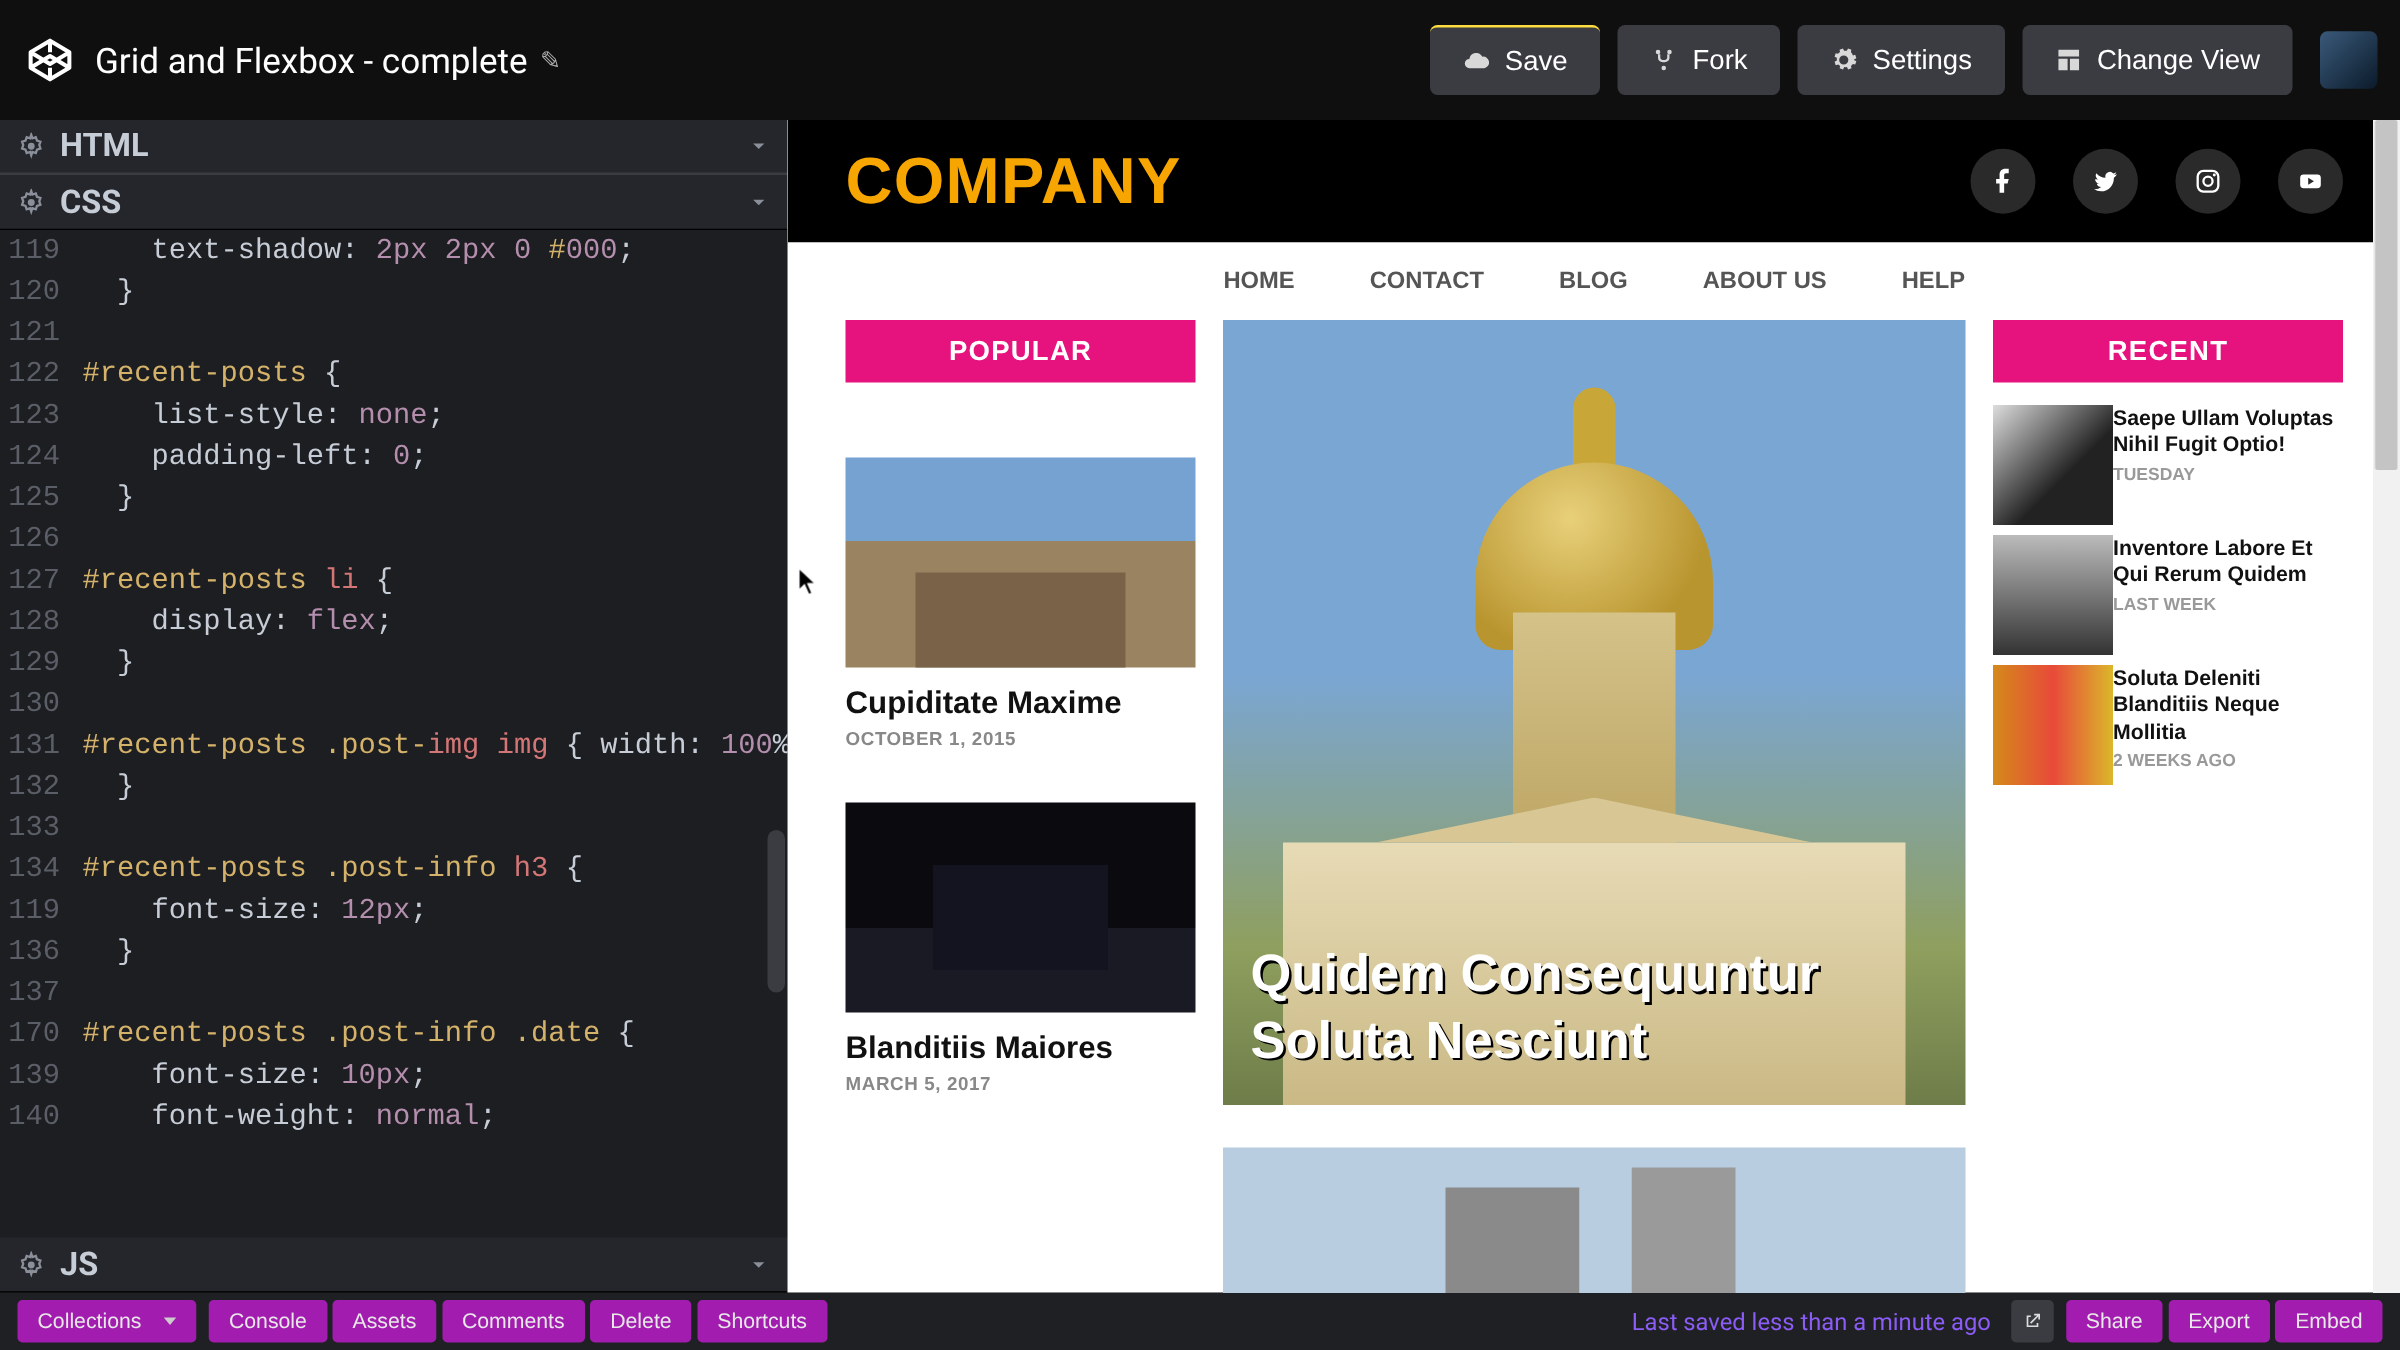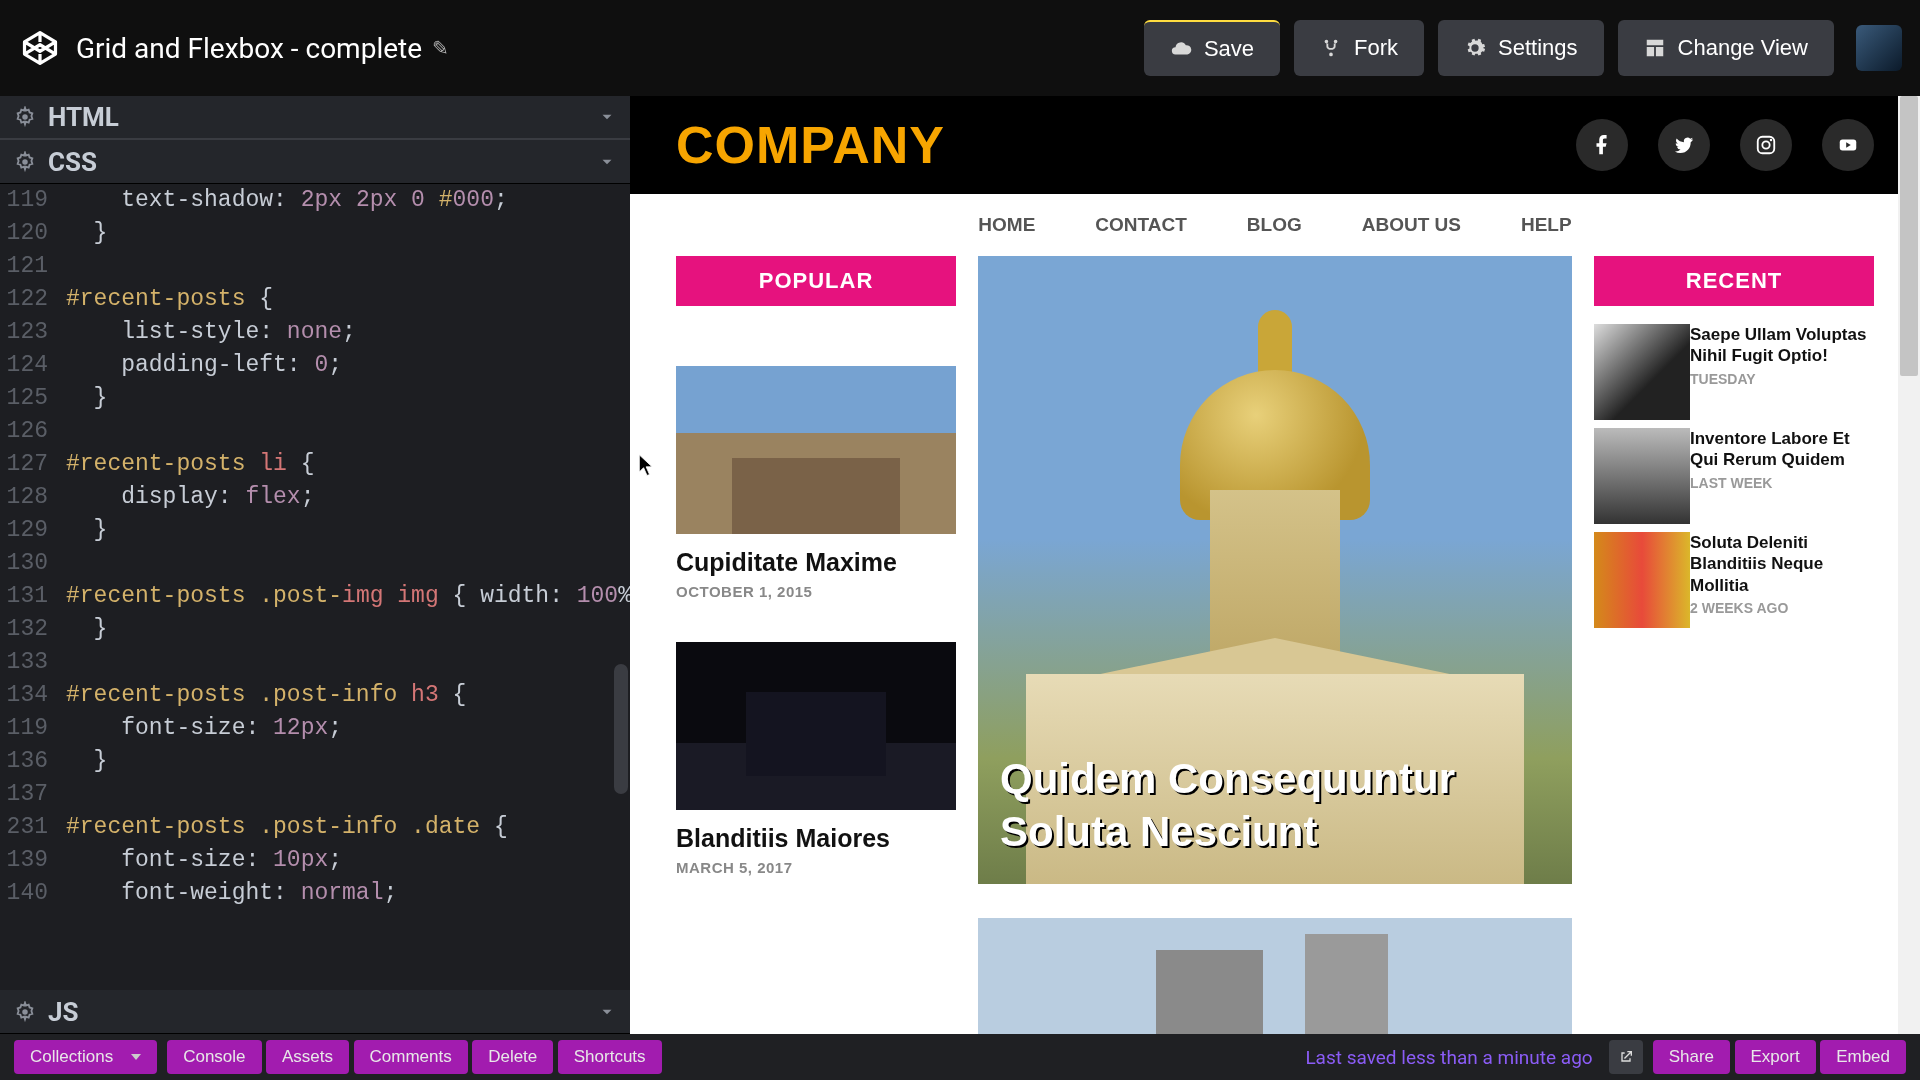--- a/index.html
+++ b/index.html
@@ -191,21 +191,21 @@
           <div>128</div>
           <div>129</div>
           <div>130</div>
           <div>131</div>
           <div>132</div>
           <div>133</div>
           <div>134</div>
           <div>119</div>
           <div>136</div>
           <div>137</div>
-          <div>231</div>
+          <div>170</div>
           <div>139</div>
           <div>140</div>
         </div>
       <div class="code-lines" id="codelines">
           <div class="line">    text-shadow: <span class="tok-num">2px</span> <span class="tok-num">2px</span> <span class="tok-num">0</span> <span class="tok-sel">#<span class="tok-num">000</span></span>;</div>
           <div class="line">  }</div>
           <div class="line"></div>
           <div class="line"><span class="tok-sel">#recent-posts</span> {</div>
           <div class="line">    list-style: <span class="tok-num">none</span>;</div>
           <div class="line">    padding-left: <span class="tok-num">0</span>;</div>

